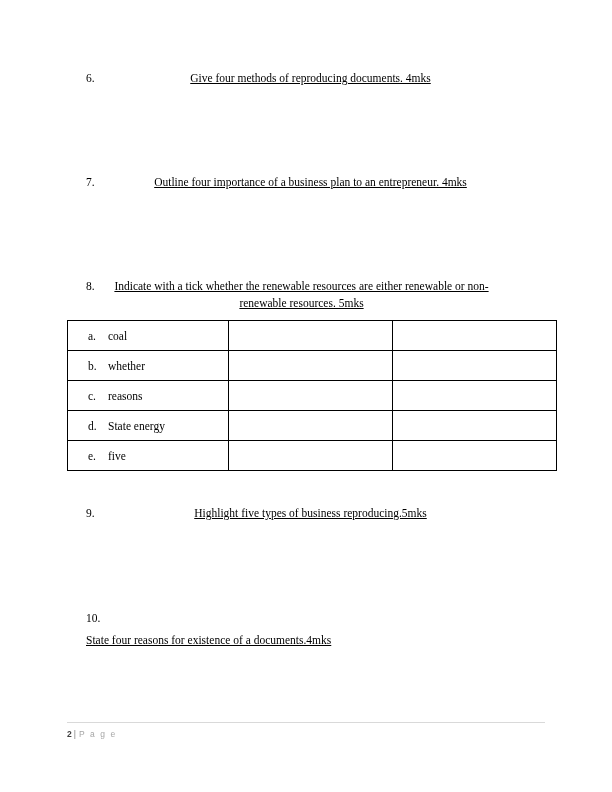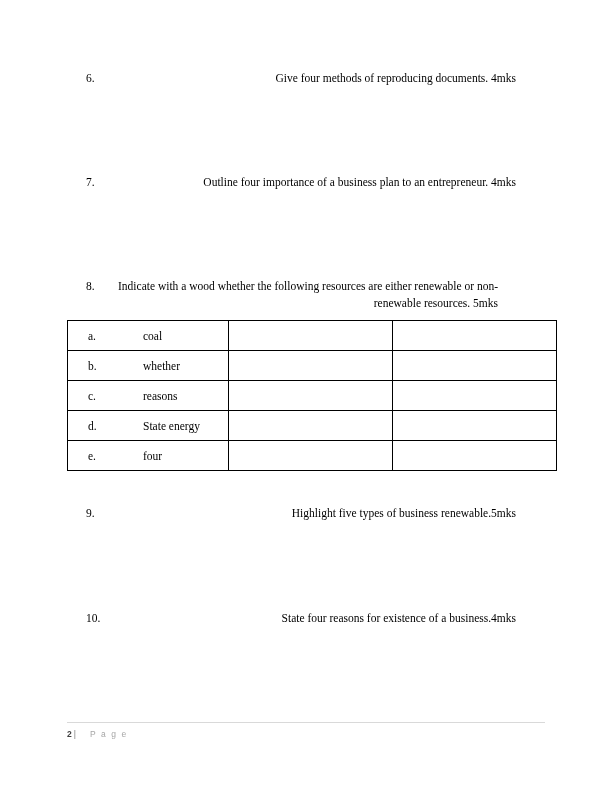--- a/index.html
+++ b/index.html
@@ -38,28 +38,29 @@
     flex: 0 0 19px;
     text-align: left;
     white-space: nowrap;
   }
   .q-num.wide {
     width: 22px;
     flex: 0 0 22px;
   }
   .q-text {
     flex: 1 1 auto;
-    text-align: right;
+    text-align: center;
+    text-decoration: underline;
   }
 
   #question-6  { left: 86px; top: 70px;  width: 430px; }
   #question-7  { left: 86px; top: 174px; width: 430px; }
   #question-8  { left: 86px; top: 278px; width: 412px; }
   #question-9  { left: 86px; top: 505px; width: 430px; }
-  #question-10 { left: 86px; top: 610px; width: 430px; }
+  #question-10 { left: 86px; top: 610px; width: 430px; flex-direction: column; }
 
   
   .resource-table {
     position: absolute;
     left: 67px;
     top: 320px;
     width: 468px;
     border-collapse: collapse;
     table-layout: fixed;
     font-size: 11.5px;
@@ -85,21 +86,20 @@
     display: flex;
     align-items: baseline;
     padding-left: 14px;
   }
   .item-marker {
     width: 20px;
     flex: 0 0 20px;
   }
   .item-label {
     flex: 1 1 auto;
-    margin-left: 35px;
   }
   .cell-blank { }
 
   
   .footer-rule {
     position: absolute;
     left: 67px;
     top: 722px;
     width: 478px;
     height: 1px;
@@ -118,41 +118,40 @@
     font-weight: bold;
     color: #404040;
   }
   .footer-sep {
     color: #808080;
     margin: 0 3px 0 2px;
   }
   .footer-label {
     color: #a6a6a6;
     letter-spacing: 1.6px;
-    margin-left: 11px;
   }
 </style>
 </head>
 <body>
 
 <div class="page">
 
   <div class="question" id="question-6">
     <span class="q-num">6.</span>
     <span class="q-text">Give four methods of reproducing documents. 4mks</span>
   </div>
 
   <div class="question" id="question-7">
     <span class="q-num">7.</span>
     <span class="q-text">Outline four importance of a business plan to an entrepreneur. 4mks</span>
   </div>
 
   <div class="question" id="question-8">
     <span class="q-num">8.</span>
-    <span class="q-text">Indicate with a wood whether the following resources are either renewable or non-renewable resources. 5mks</span>
+    <span class="q-text">Indicate with a tick whether the renewable resources are either renewable or non-renewable resources. 5mks</span>
   </div>
 
   <table class="resource-table">
     <tbody>
 
       <tr>
         <td class="col-resource cell-item">
           <div class="item-inner">
             <span class="item-marker">a.</span>
             <span class="item-label">coal</span>
@@ -192,37 +191,37 @@
           </div>
         </td>
         <td class="col-renew cell-blank"></td>
         <td class="col-nonrenew cell-blank"></td>
       </tr>
 
       <tr>
         <td class="col-resource cell-item">
           <div class="item-inner">
             <span class="item-marker">e.</span>
-            <span class="item-label">four</span>
+            <span class="item-label">five</span>
           </div>
         </td>
         <td class="col-renew cell-blank"></td>
         <td class="col-nonrenew cell-blank"></td>
       </tr>
     </tbody>
   </table>
 
   <div class="question" id="question-9">
     <span class="q-num">9.</span>
-    <span class="q-text">Highlight five types of business renewable.5mks</span>
+    <span class="q-text">Highlight five types of business reproducing.5mks</span>
   </div>
 
   <div class="question" id="question-10">
     <span class="q-num wide">10.</span>
-    <span class="q-text">State four reasons for existence of a business.4mks</span>
+    <span class="q-text">State four reasons for existence of a documents.4mks</span>
   </div>
 
   <div class="footer-rule"></div>
   <div class="footer">
     <span class="footer-page-number">2</span>
     <span class="footer-sep">|</span>
     <span class="footer-label">P a g e</span>
   </div>
 
 </div>

